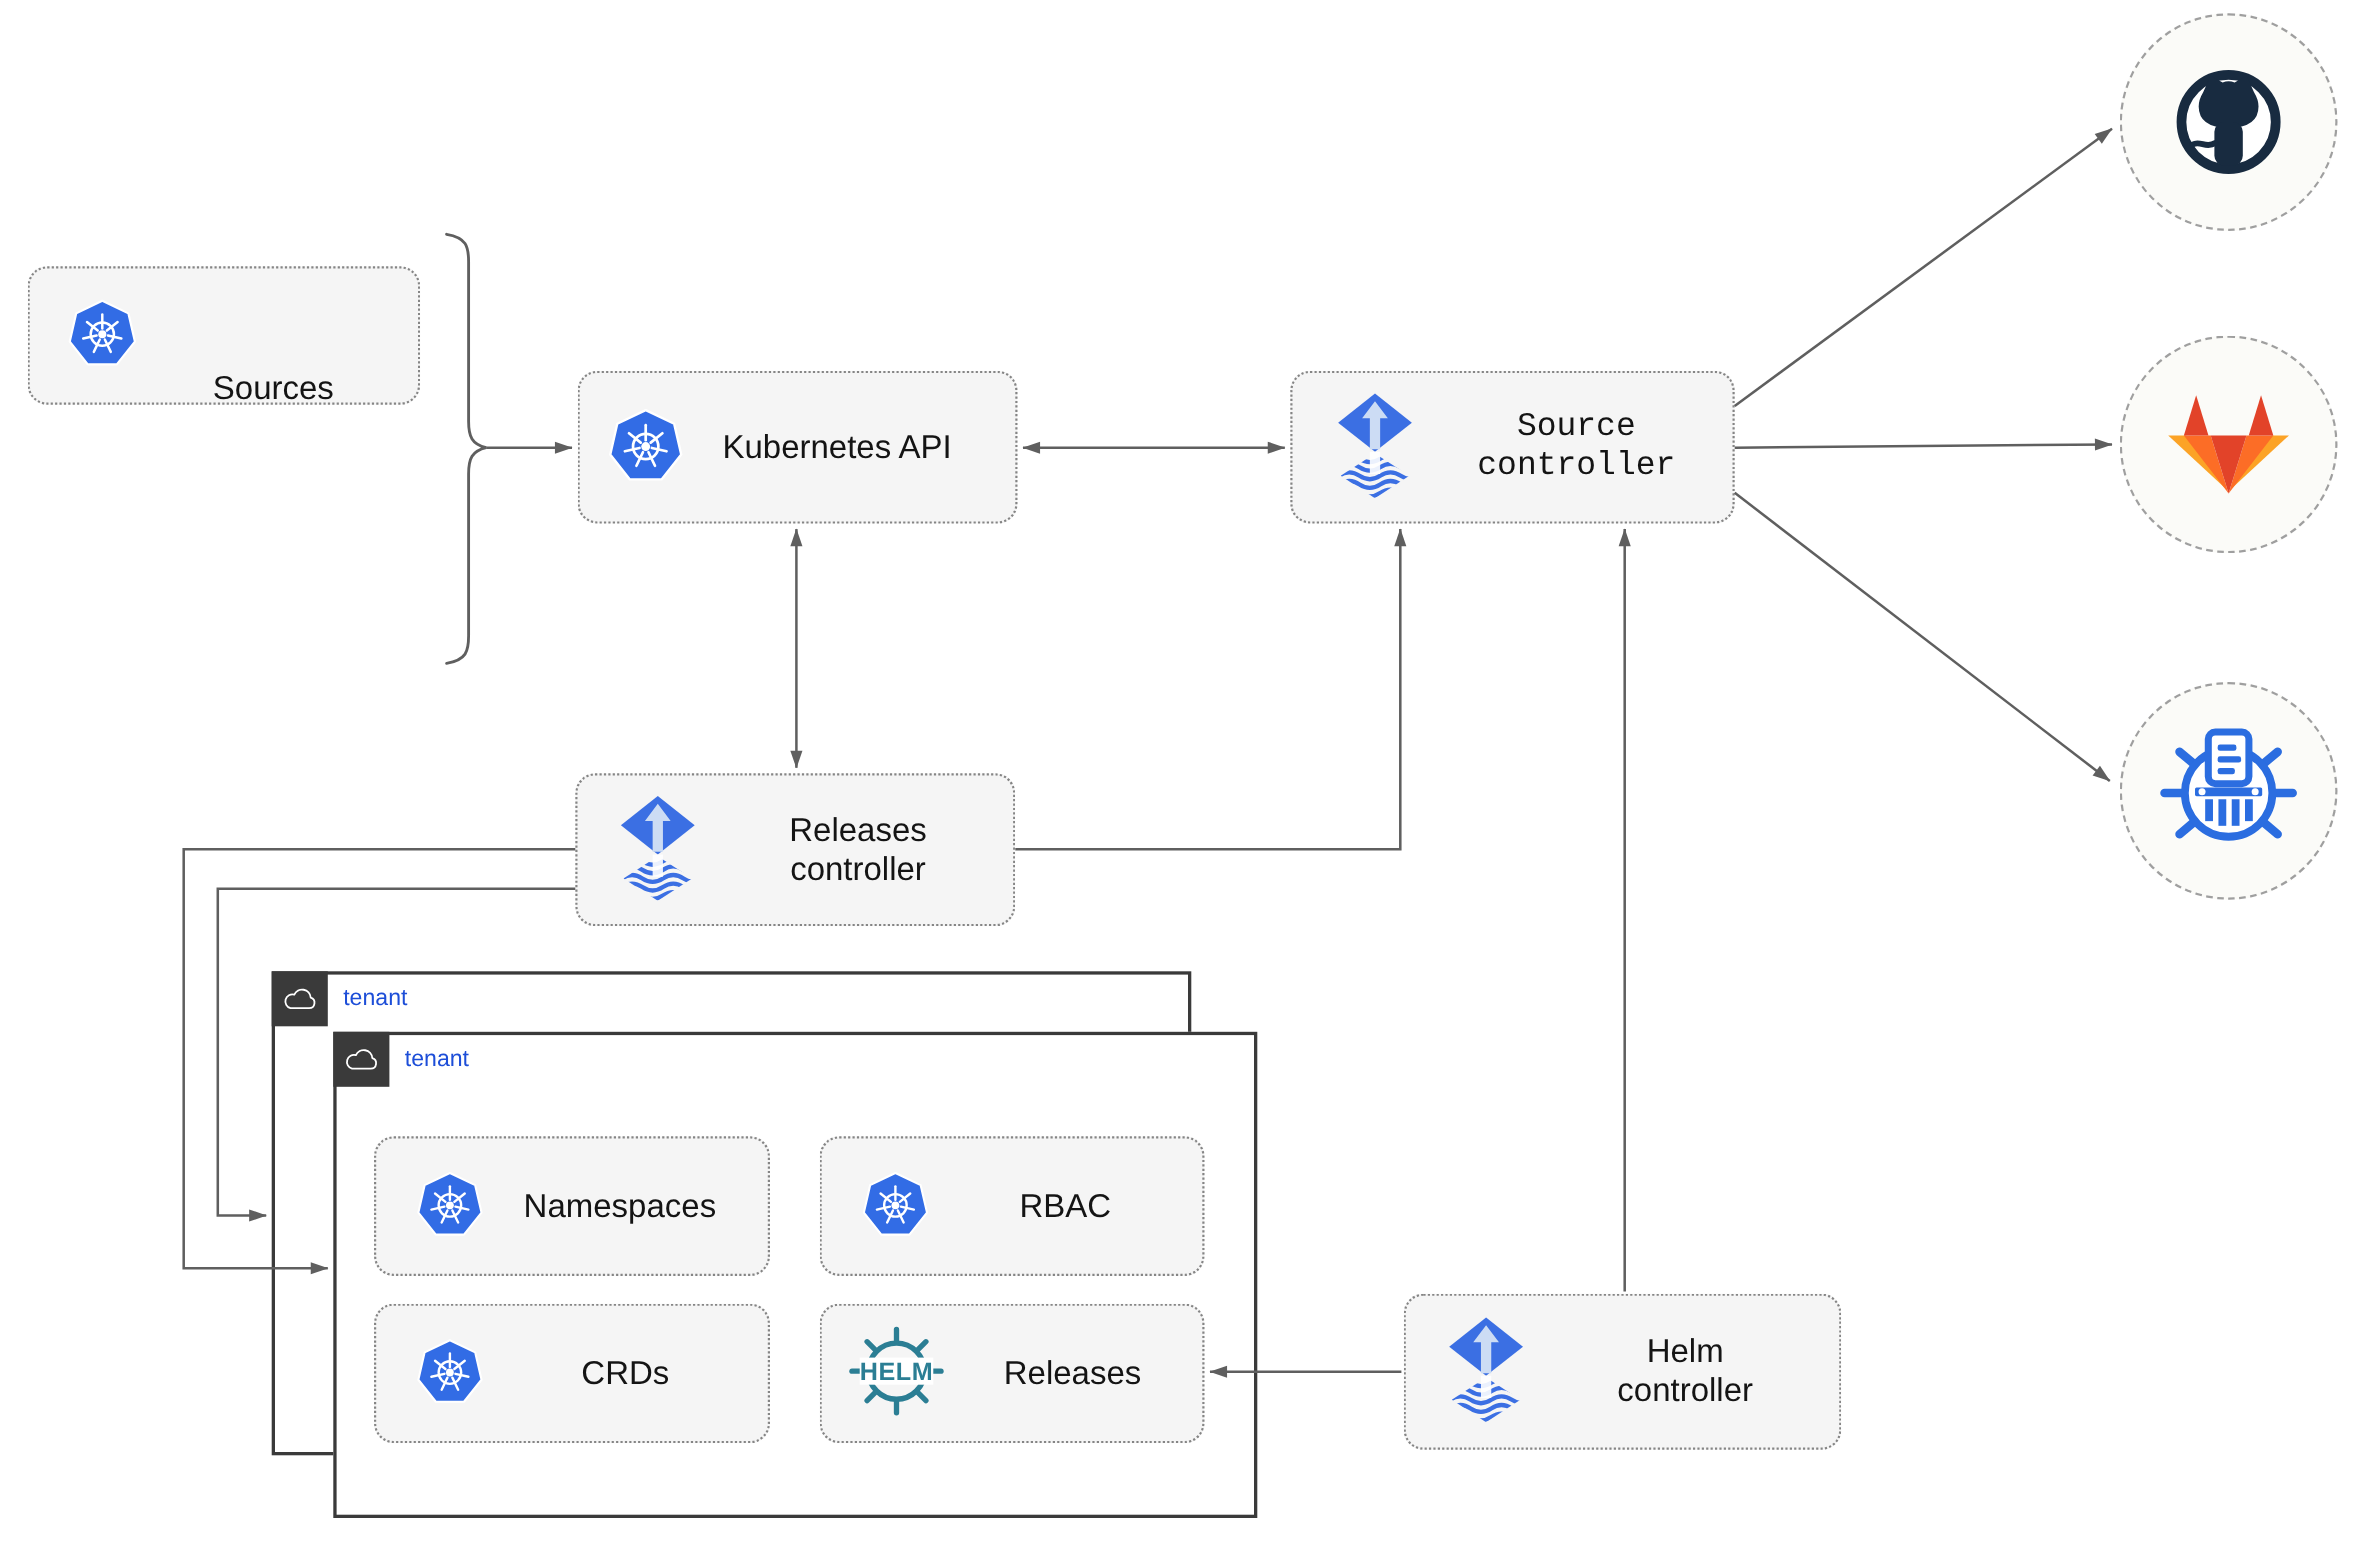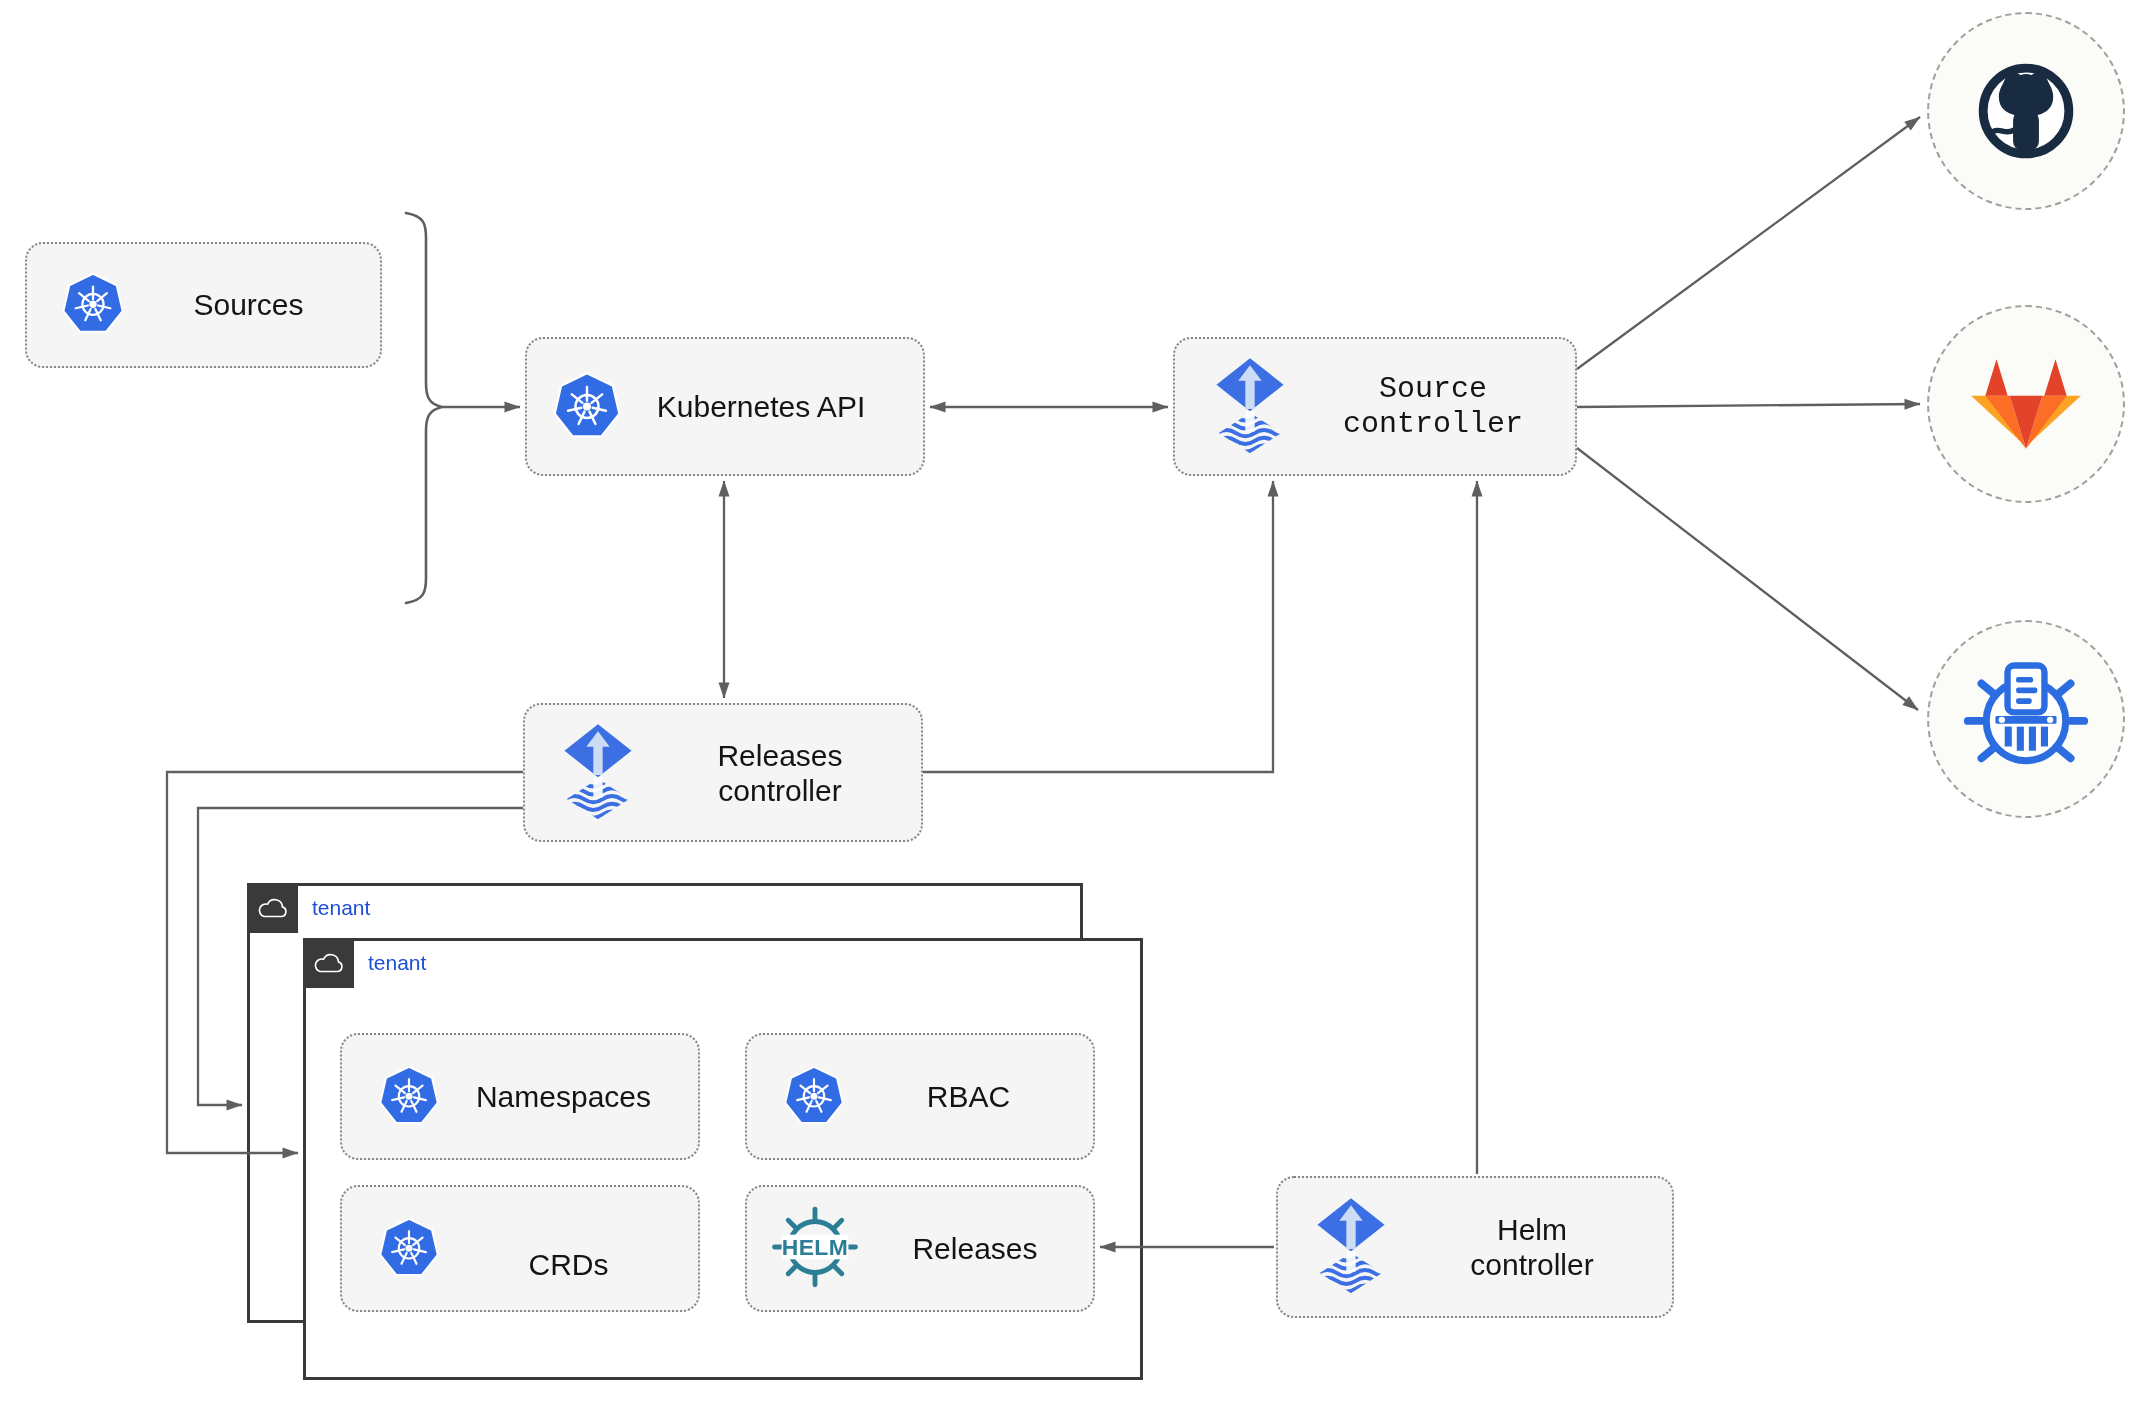--- a/index.html
+++ b/index.html
@@ -74,21 +74,21 @@
             <line x1="56.3" y1="47" x2="71.1" y2="35.2"></line>
           <line x1="57.8" y1="53.8" x2="76.3" y2="58"></line>
             <line x1="53.5" y1="59.2" x2="61.7" y2="76.3"></line>
           <line x1="46.5" y1="59.2" x2="38.3" y2="76.3"></line>
             <line x1="42.2" y1="53.8" x2="23.7" y2="58"></line>
           <line x1="43.7" y1="47" x2="28.9" y2="35.2"></line>
         </g>
         <circle cx="50" cy="52" r="5.6" fill="#ffffff"></circle>
       </svg>
     </span>
-    <div class="nlabel" style="left:100px;right:10px;">Sources</div>
+    <div class="nlabel" style="left:100px;right:10px;margin-top:48px;">Sources</div>
   </div>
 
 
   <div class="node" style="left:525px;top:337px;width:400px;height:139px;">
     <span class="nicon" style="left:24px;">
       <svg width="72" height="72" viewBox="0 0 100 100">
         <polygon points="50,6 85.9,23.3 94.9,62.2 70,93.5 30,93.5 5.2,62.2 14.1,23.3" fill="#326ce5" stroke="#ffffff" stroke-width="3" stroke-linejoin="round"></polygon>
         <g stroke="#ffffff" stroke-width="3.4" stroke-linecap="round" fill="none">
           <circle cx="50" cy="52" r="16"></circle>
           <line x1="50" y1="44" x2="50" y2="25"></line>
@@ -221,21 +221,21 @@
             <line x1="56.3" y1="47" x2="71.1" y2="35.2"></line>
           <line x1="57.8" y1="53.8" x2="76.3" y2="58"></line>
             <line x1="53.5" y1="59.2" x2="61.7" y2="76.3"></line>
           <line x1="46.5" y1="59.2" x2="38.3" y2="76.3"></line>
             <line x1="42.2" y1="53.8" x2="23.7" y2="58"></line>
           <line x1="43.7" y1="47" x2="28.9" y2="35.2"></line>
         </g>
         <circle cx="50" cy="52" r="5.6" fill="#ffffff"></circle>
       </svg>
     </span>
-    <div class="nlabel" style="left:105px;right:8px;margin-top:16px;">CRDs</div>
+    <div class="nlabel" style="left:105px;right:8px;">CRDs</div>
   </div>
 
   <div class="node" style="left:745px;top:1185px;width:350px;height:127px;">
     <span class="nicon" style="left:24px;">
       <svg width="88" height="88" viewBox="0 0 100 100">
         <g stroke="#2b7e94" stroke-width="5.5" stroke-linecap="round" fill="none">
           <circle cx="50" cy="50" r="29"></circle>
           <line x1="50" y1="19" x2="50" y2="7"></line>
           <line x1="71.9" y1="28.1" x2="80.4" y2="19.6"></line>
             <line x1="28.1" y1="28.1" x2="19.6" y2="19.6"></line>

